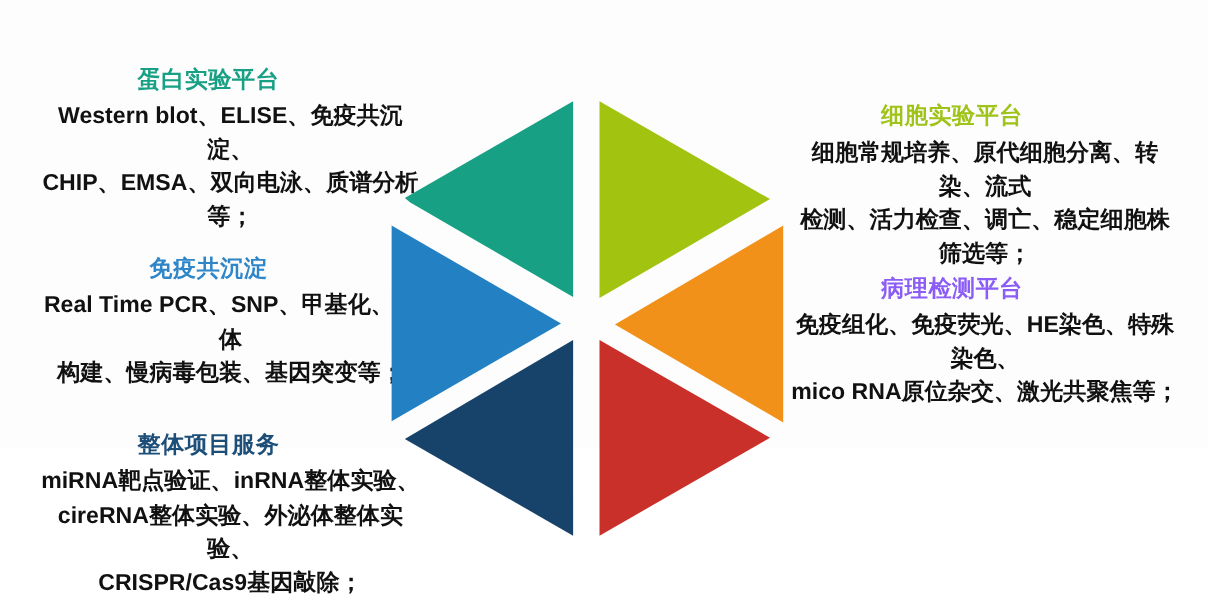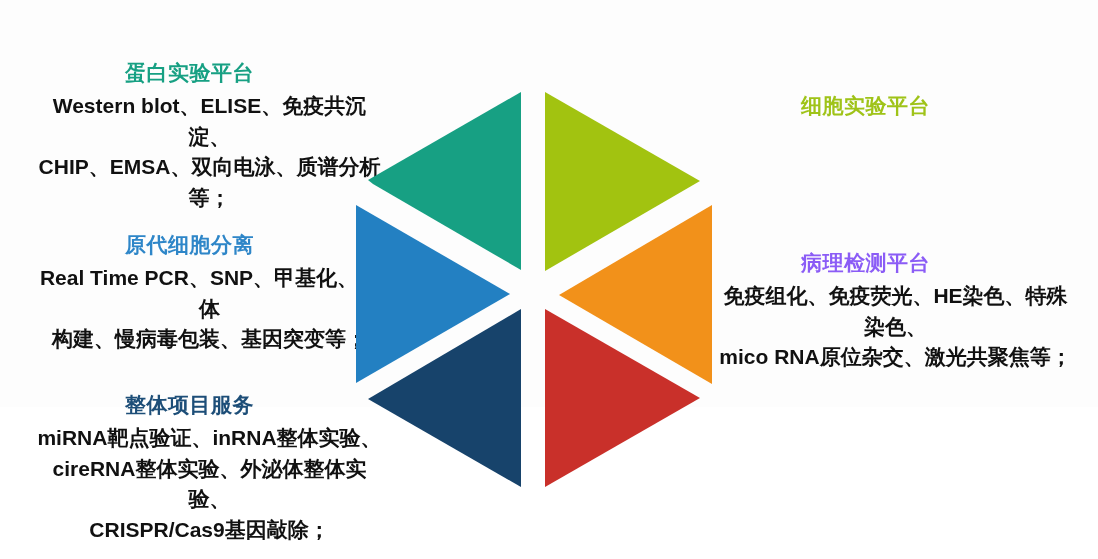--- a/index.html
+++ b/index.html
@@ -86,34 +86,36 @@
 
 <div id="stage">
 
   <div class="panel left" id="panel-protein">
     <div class="panel-title c-teal">蛋白实验平台</div>
     <div class="panel-body">Western blot、ELISE、免疫共沉淀、
 CHIP、EMSA、双向电泳、质谱分析等；</div>
   </div>
 
   <div class="panel left" id="panel-molecular">
-    <div class="panel-title c-blue">原代细胞分离</div>
+    <div class="panel-title c-blue">免疫共沉淀</div>
     <div class="panel-body">Real Time PCR、SNP、甲基化、载体
 构建、慢病毒包装、基因突变等；</div>
   </div>
 
   <div class="panel left" id="panel-overall">
     <div class="panel-title c-navy">整体项目服务</div>
     <div class="panel-body">miRNA靶点验证、inRNA整体实验、
 cireRNA整体实验、外泌体整体实验、
 CRISPR/Cas9基因敲除；</div>
   </div>
 
   <div class="panel right" id="panel-cell">
     <div class="panel-title c-green">细胞实验平台</div>
+    <div class="panel-body">细胞常规培养、原代细胞分离、转染、流式
+检测、活力检查、调亡、稳定细胞株筛选等；</div>
   </div>
 
   <div class="panel right" id="panel-pathology">
     <div class="panel-title c-orange">病理检测平台</div>
     <div class="panel-body">免疫组化、免疫荧光、HE染色、特殊染色、
 mico RNA原位杂交、激光共聚焦等；</div>
   </div>
 
   <div class="panel right" id="panel-animal">
   </div>

